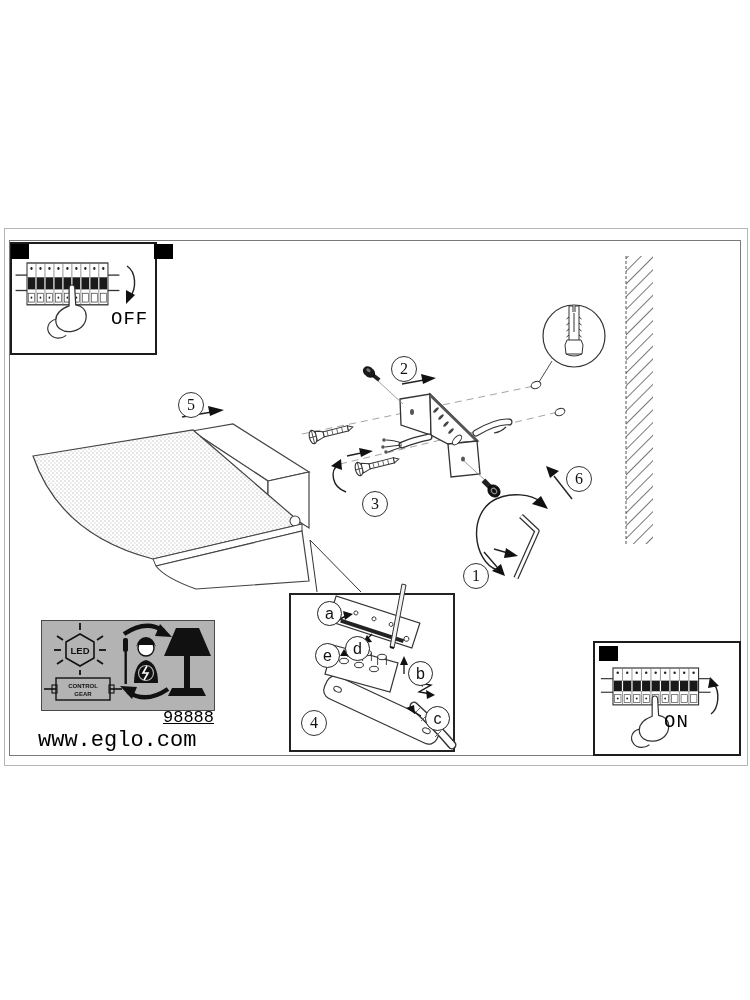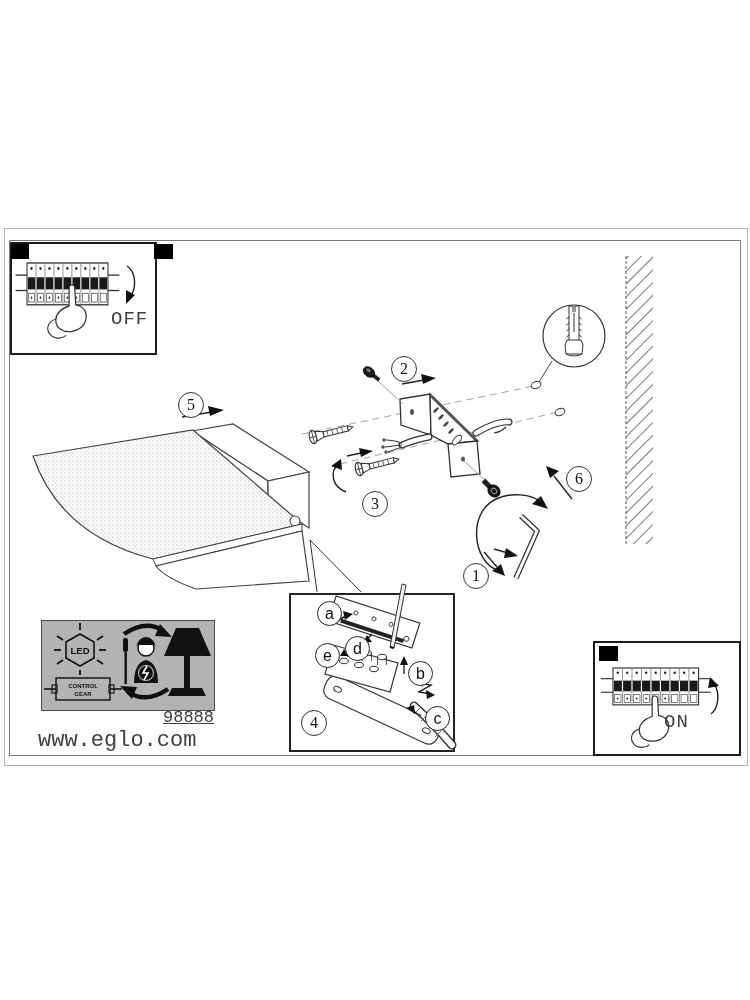--- a/index.html
+++ b/index.html
@@ -7,21 +7,21 @@
   .abs{position:absolute;}
   #outer-frame{left:4px;top:228px;width:742px;height:536px;border:1px solid #b5b5b5;}
   #inner-frame{left:9px;top:240px;width:730px;height:514px;border:1px solid #7a7a7a;}
   .panel-box{border:2px solid #1c1c1c;background:#fff;}
   #off-box{left:10px;top:242px;width:143px;height:109px;}
   #on-box{left:593px;top:641px;width:144px;height:111px;}
   #detail-box{left:289px;top:593px;width:162px;height:155px;border:2px solid #222;background:transparent;}
   #pictogram-box{left:41px;top:620px;width:172px;height:89px;background:#b3b3b3;border:1px solid #4a4a4a;}
   .regmark{background:#000;}
   svg.art{left:0;top:0;width:750px;height:1000px;z-index:5;pointer-events:none;}
-  .label{z-index:8;color:#404040;}
+  .label{z-index:8;color:#000000;}
   .mono{font-family:"Liberation Mono",monospace;}
   #off-label{left:111px;top:308px;font-size:19px;letter-spacing:1px;}
   #on-label{left:664px;top:711px;font-size:19px;letter-spacing:1px;}
   #website{left:38px;top:728px;font-size:22px;}
   #model{left:163px;top:708px;font-size:17px;text-decoration:underline;}
   .step{z-index:9;width:24px;height:24px;border:1.4px solid #333;border-radius:50%;
         background:#fff;display:flex;align-items:center;justify-content:center;
         font-family:"Liberation Serif",serif;font-size:16px;color:#111;}
   .letter{z-index:9;width:23px;height:23px;border:1.5px solid #222;border-radius:50%;
         background:#fff;display:flex;align-items:center;justify-content:center;

